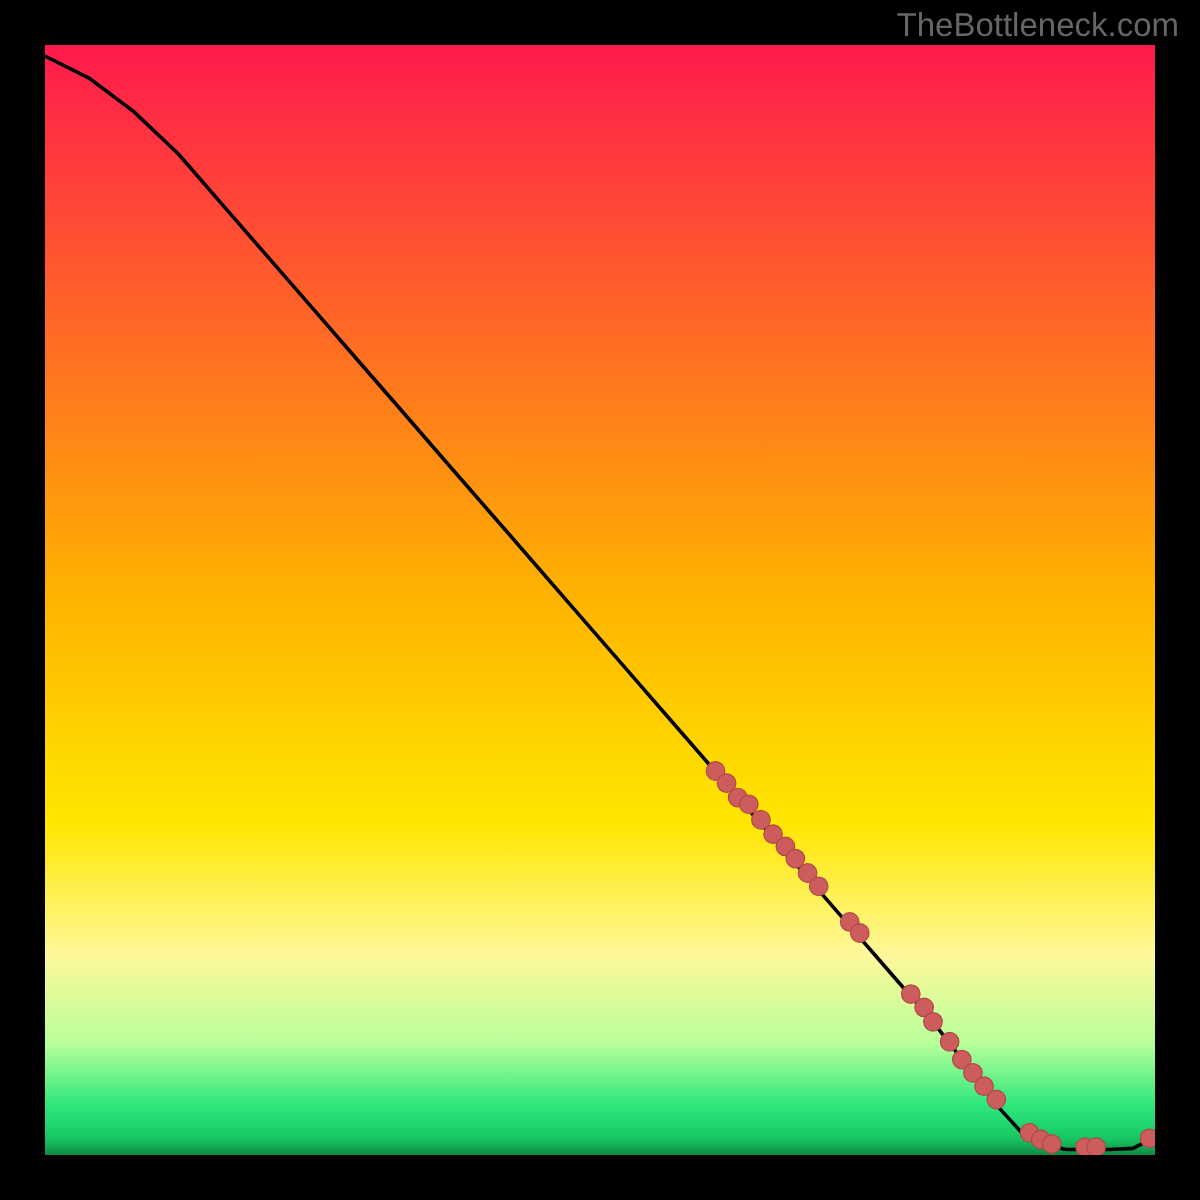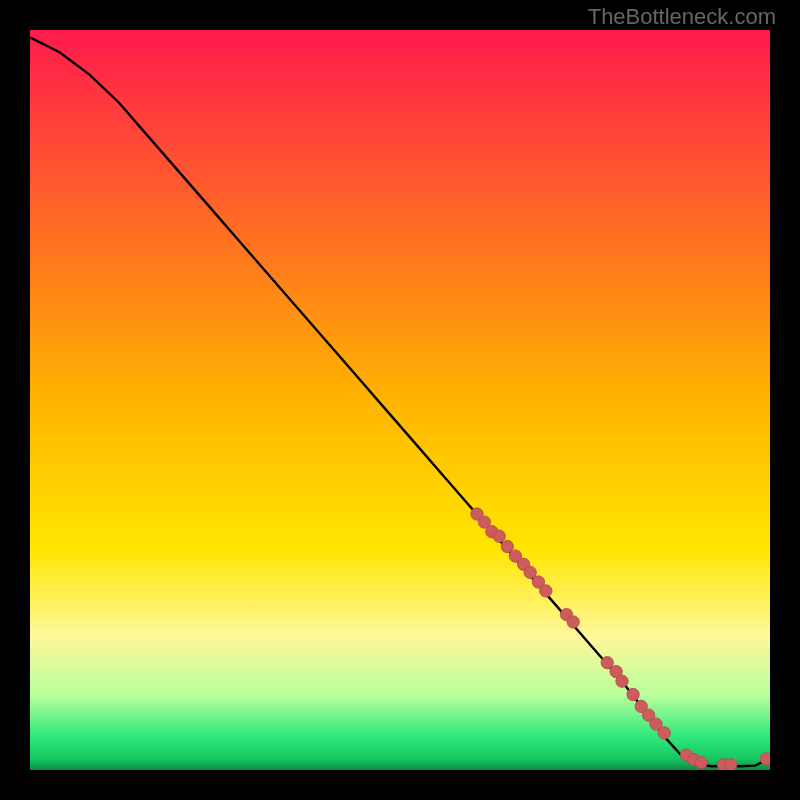--- a/index.html
+++ b/index.html
@@ -12,21 +12,21 @@
     font-family: Arial, Helvetica, sans-serif;
   }
   .stage {
     position: relative;
     width: 800px;
     height: 800px;
   }
   .watermark {
     position: absolute;
     top: 4px;
-    right: 24px;
+    right: 14px;
     color: #666;
     font-size: 22px;
     font-weight: 500;
     user-select: none;
   }
   svg.plot {
     position: absolute;
     top: 30px;
     left: 30px;
   }

